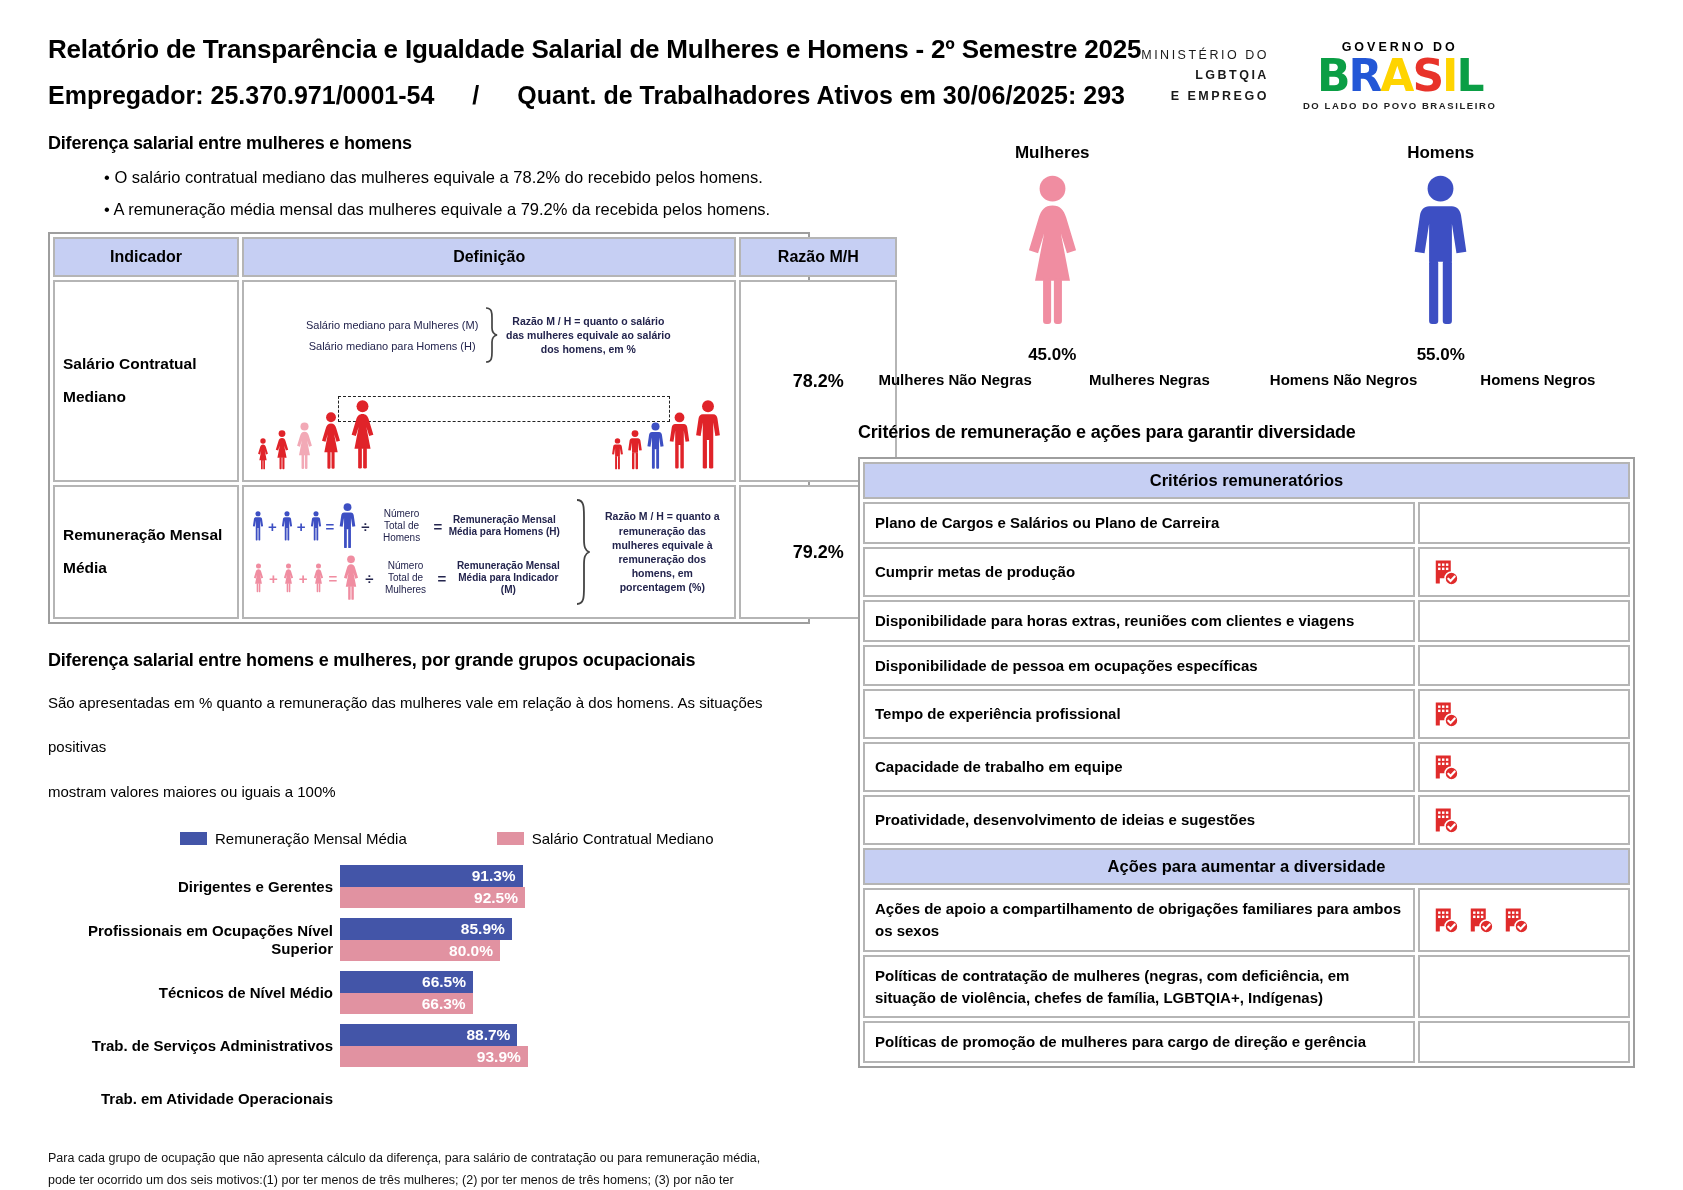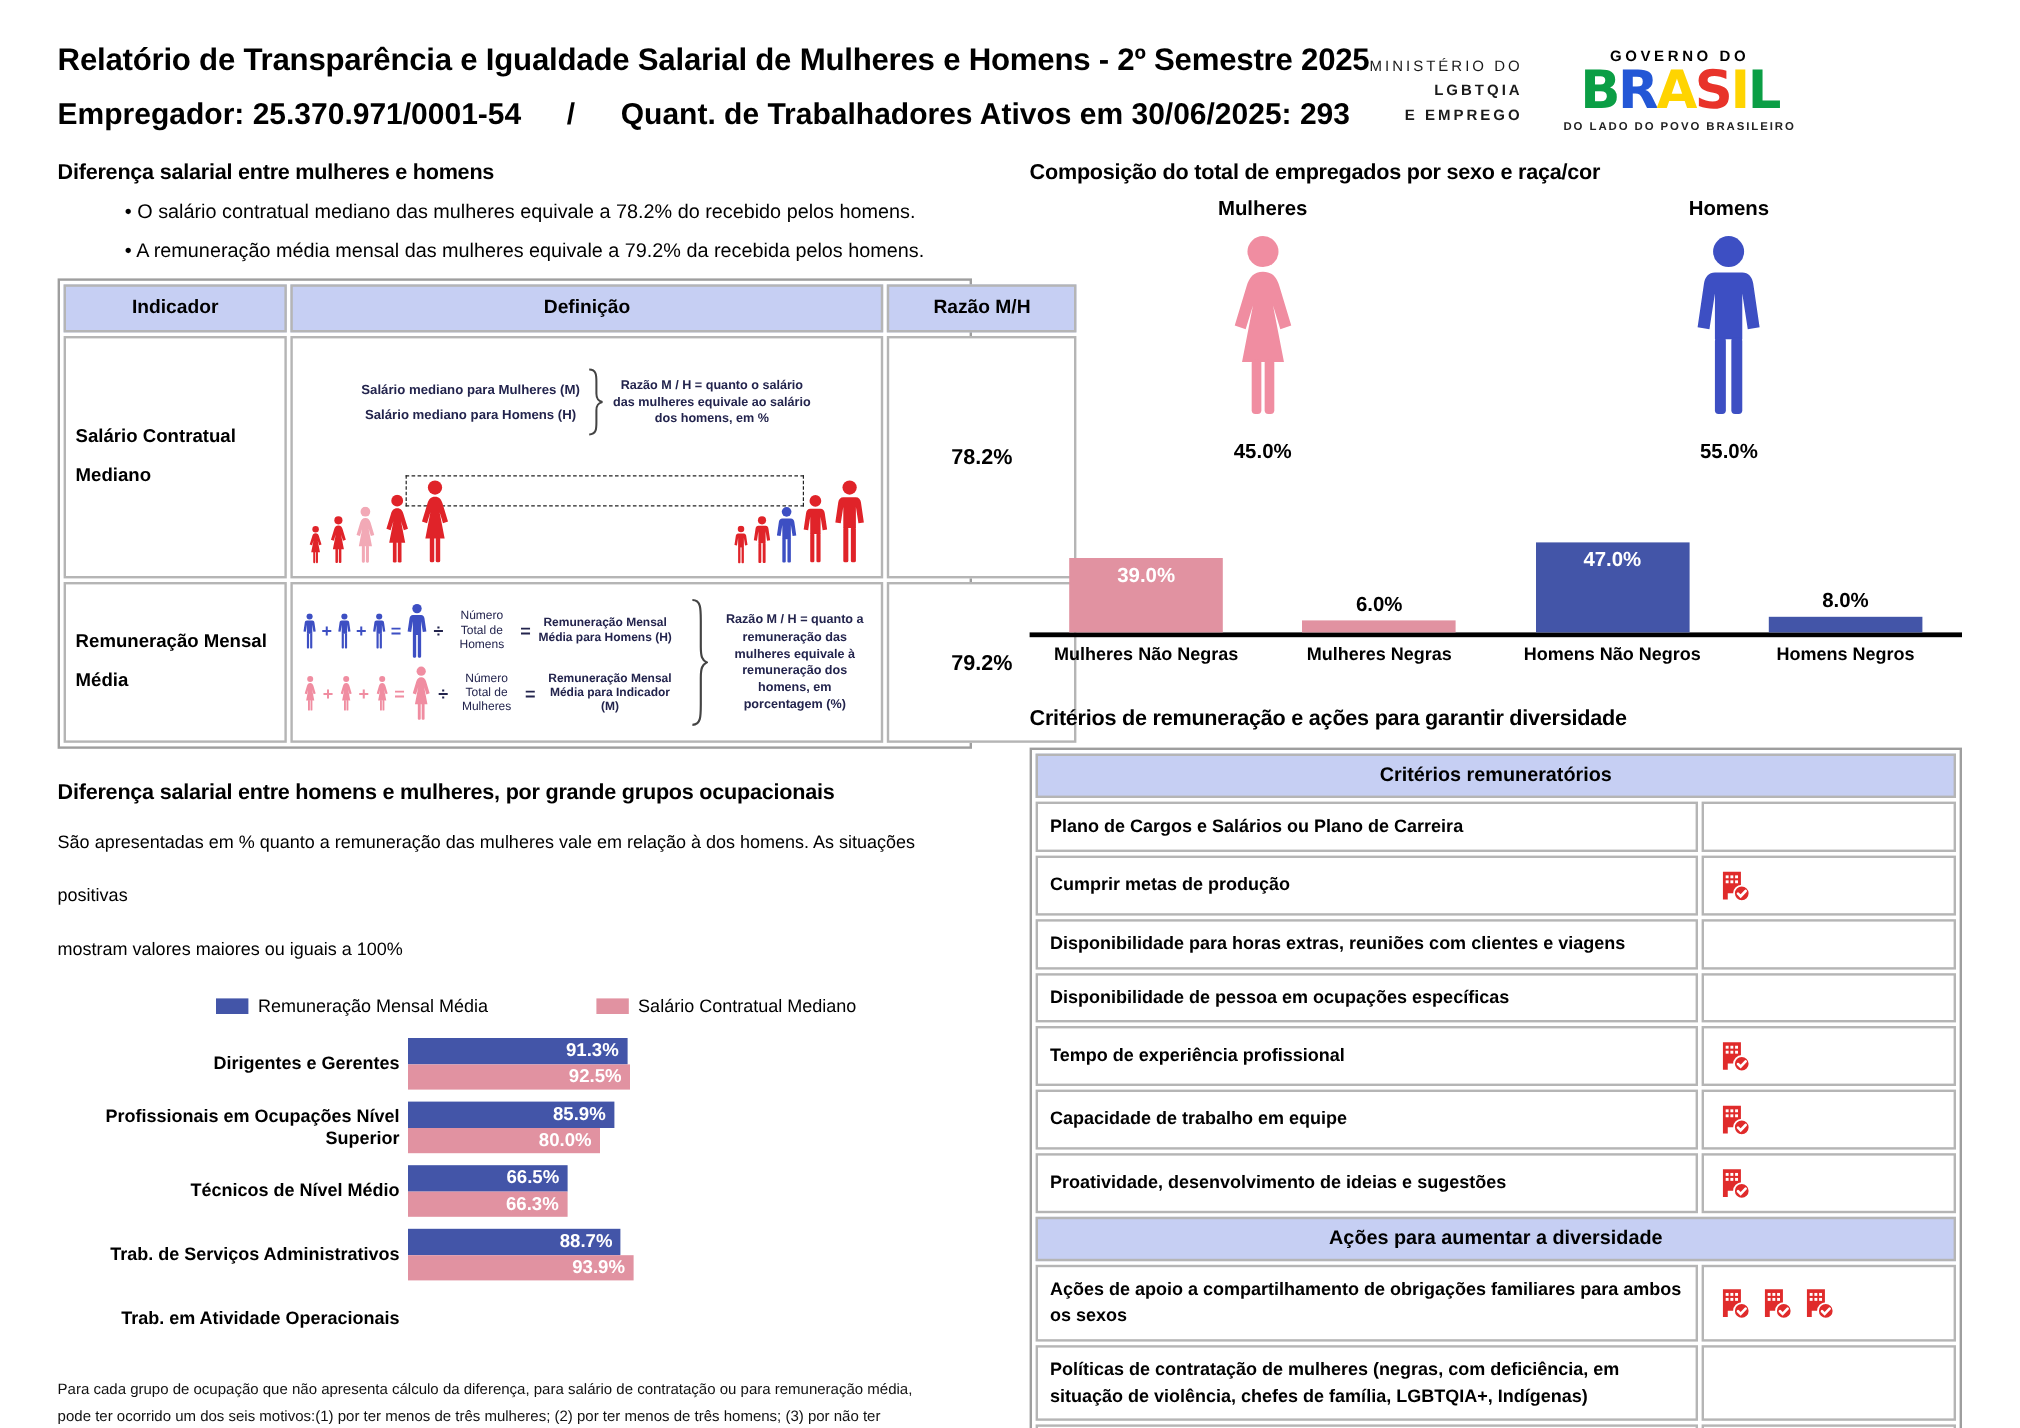--- a/index.html
+++ b/index.html
@@ -35,21 +35,21 @@
   
   .gap-table { border:2px solid #9e9e9e; padding:3px; display:grid;
                grid-template-columns:186px 1fr 158px; gap:3px; background:#fff; }
   .gt-cell { border:2px solid #b5b5b5; background:#fff; }
   .gt-h { background:#c6cff3; font-weight:bold; font-size:16px; text-align:center; padding:9px 4px; }
   .gt-ind { display:flex; align-items:center; padding:8px 6px 8px 8px; font-weight:bold; font-size:15.5px; line-height:2.1; }
   .gt-ratio { display:flex; align-items:center; justify-content:center; font-weight:bold; font-size:18px; }
   .gt-def { padding:10px 8px; }
 
   .def1-top { display:flex; align-items:center; justify-content:center; gap:6px; margin-top:14px; }
-  .def1-lines { text-align:center; font-size:11px; font-weight:bold; color:#23244d; }
+  .def1-lines { text-align:center; font-size:11px; font-weight:normal; color:#23244d; }
   .def1-lines div { margin:9px 0; }
   .def-note { width:168px; font-size:10.5px; font-weight:bold; color:#23244d; text-align:center; line-height:1.35; }
   .brace-svg { flex:none; }
   .def1-people { position:relative; height:100px; margin-top:6px; display:flex; align-items:flex-end; justify-content:space-between; padding:0 4px; }
   .dash-box { position:absolute; left:86px; right:56px; top:26px; height:26px; border:1.6px dashed #222; z-index:0; }
   .pgroup { display:flex; align-items:flex-end; gap:3px; position:relative; z-index:1; }
   .person { display:block; }
 
   .def2 { display:flex; align-items:center; gap:8px; }
   .formulas { flex:1; }
@@ -328,61 +328,38 @@
             <div class="hbar" style="background: rgb(67, 85, 168); visibility: hidden;"></div>
             <div class="hbar" style="background: rgb(225, 146, 161); visibility: hidden;"></div>
           </div>
         </div>
       </div>
 
       <p class="footnote">Para cada grupo de ocupação que não apresenta cálculo da diferença, para salário de contratação ou para remuneração média, pode ter ocorrido um dos seis motivos:(1) por ter menos de três mulheres; (2) por ter menos de três homens; (3) por não ter mulheres; (4) por não ter homens; (5) por não ter três homens nem três mulheres naquele grupo ocupacional; (6) por não ter nem homens nem mulheres naquele grupo ocupacional</p>
     </section>
 
     <section class="col-right">
-      <h2 class="sec">Composição do total de empregados por sexo e raça/cor</h2>
 
       <div class="comp-icons">
         <div class="comp-item">
           <div class="comp-label">Mulheres</div>
           <svg viewBox="0 0 44 100" style="height:152px;width:67px;color:#f08da1">
               <use href="#woman-shape"></use>
             </svg>
           <div class="comp-pct">45.0%</div>
         </div>
         <div class="comp-item">
           <div class="comp-label">Homens</div>
           <svg viewBox="0 0 40 100" style="height:152px;width:61px;color:#3d4fc3">
               <use href="#man-shape"></use>
             </svg>
           <div class="comp-pct">55.0%</div>
         </div>
       </div>
 
-      <div class="race-chart">
-        <div class="race-col">
-          <div class="vbar" style="background: rgb(225, 146, 161); height: 62.4px;">
-              <span class="vbar-label">39.0%</span>
-            </div>
-        </div>
-        <div class="race-col">
-          <div class="vbar" style="background: rgb(225, 146, 161); height: 9.6px;">
-              <span class="vbar-label outside">6.0%</span>
-            </div>
-        </div>
-        <div class="race-col">
-          <div class="vbar" style="background: rgb(67, 85, 168); height: 75.2px;">
-              <span class="vbar-label">47.0%</span>
-            </div>
-        </div>
-        <div class="race-col">
-          <div class="vbar" style="background: rgb(67, 85, 168); height: 12.8px;">
-              <span class="vbar-label outside">8.0%</span>
-            </div>
-        </div>
-      </div>
       <div class="race-labels">
         <div>Mulheres Não Negras</div>
         <div>Mulheres Negras</div>
         <div>Homens Não Negros</div>
         <div>Homens Negros</div>
       </div>
 
       <h2 class="sec crit-title">Critérios de remuneração e ações para garantir diversidade</h2>
 
       <div class="crit-table">

